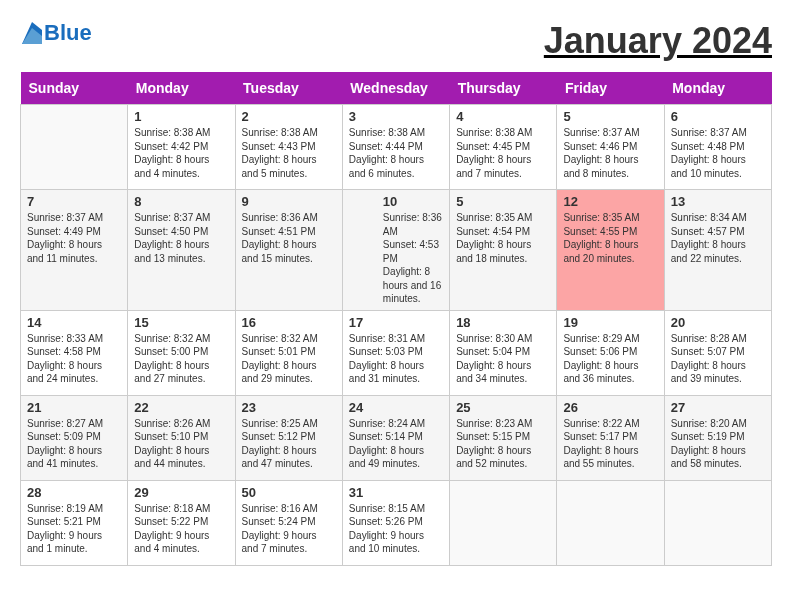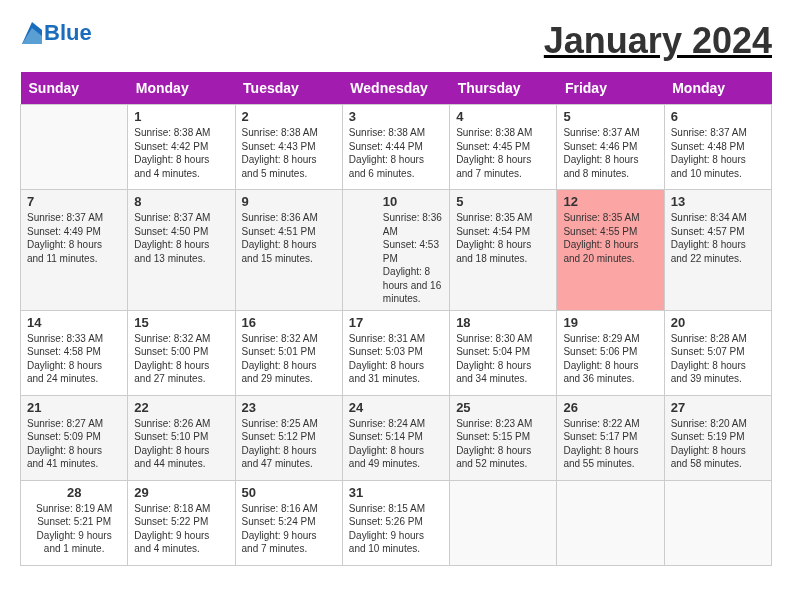--- a/index.html
+++ b/index.html
@@ -238,21 +238,21 @@
           <td style="background: rgb(245, 245, 245);">
             <div class="day-number">26</div>
             <div class="day-info">Sunrise: 8:22 AM<br>Sunset: 5:17 PM<br>Daylight: 8 hours and 55 minutes.</div>
           </td>
           <td style="background: rgb(245, 245, 245);">
             <div class="day-number">27</div>
             <div class="day-info">Sunrise: 8:20 AM<br>Sunset: 5:19 PM<br>Daylight: 8 hours and 58 minutes.</div>
           </td>
         </tr>
         <tr style="background: rgb(255, 255, 255);">
-          <td style="background: rgb(255, 255, 255); text-align: center;">
+          <td style="background: rgb(255, 255, 255);">
             <div class="day-number">28</div>
             <div class="day-info">Sunrise: 8:19 AM<br>Sunset: 5:21 PM<br>Daylight: 9 hours and 1 minute.</div>
           </td>
           <td style="background: rgb(255, 255, 255);">
             <div class="day-number">29</div>
             <div class="day-info">Sunrise: 8:18 AM<br>Sunset: 5:22 PM<br>Daylight: 9 hours and 4 minutes.</div>
           </td>
           <td style="background: rgb(255, 255, 255);">
             <div class="day-number">50</div>
             <div class="day-info">Sunrise: 8:16 AM<br>Sunset: 5:24 PM<br>Daylight: 9 hours and 7 minutes.</div>

